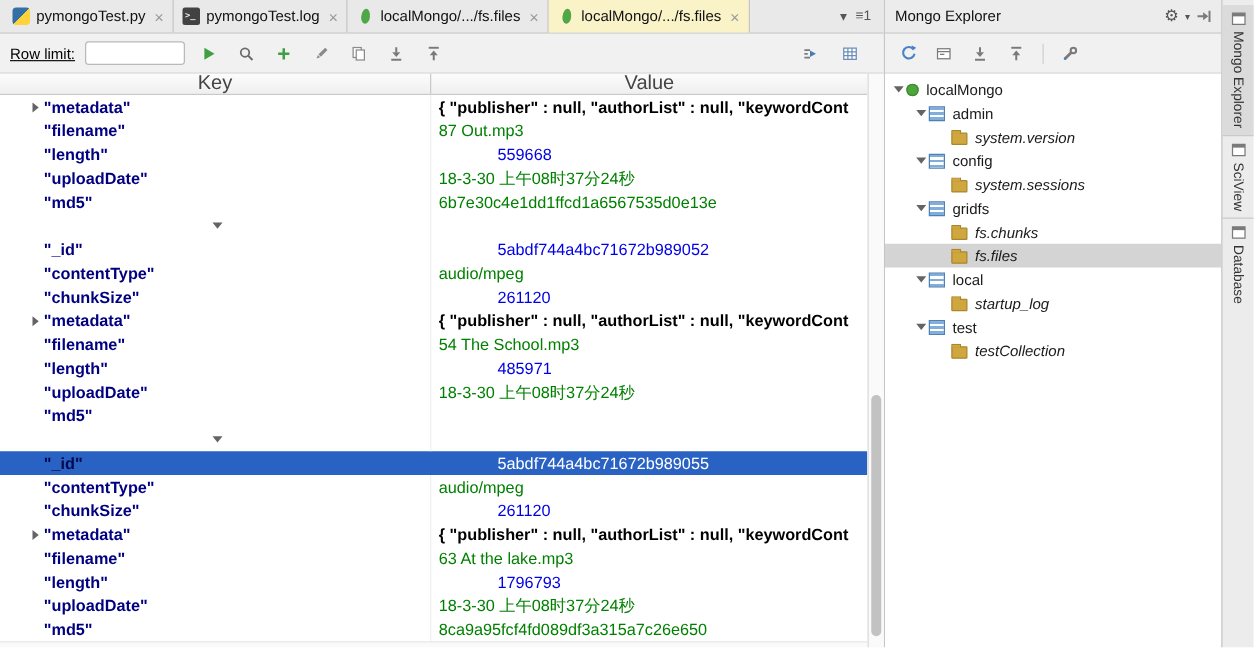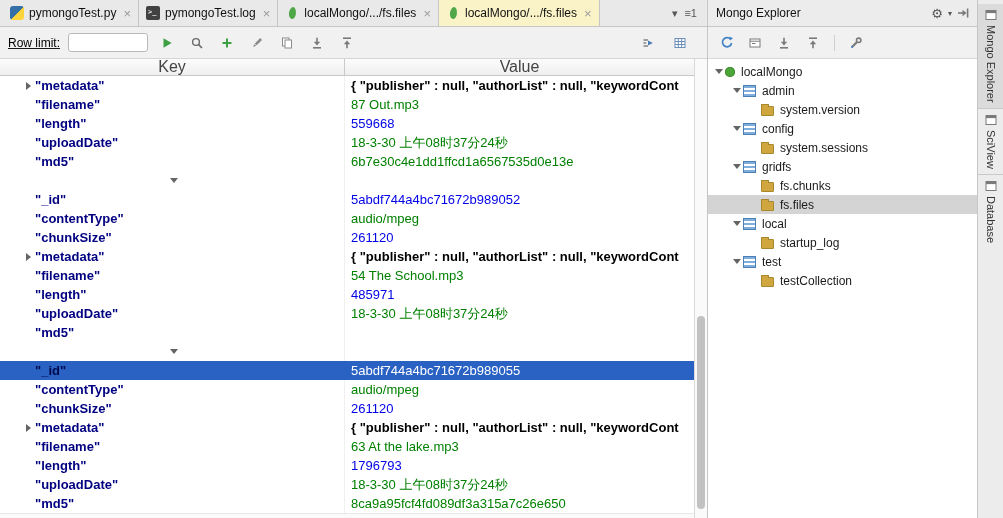--- a/index.html
+++ b/index.html
@@ -41,21 +41,21 @@
 
   .row { display:flex; height:19px; line-height:19px; font-size:13px; }
   .row.sel { background:#2A62C4; }
   .key-cell { width:345px; flex:none; display:flex; align-items:center; overflow:hidden; white-space:nowrap; border-right:1px solid #F0F0F0; }
   .row.sel .key-cell { border-right-color:transparent; }
   .val-cell { flex:1; overflow:hidden; white-space:nowrap; padding-left:6px; }
   .key { font-weight:bold; color:#000080; }
   .key.k-bracket { color:#000; }
   .v-obj { color:#000; font-weight:bold; }
   .v-str { color:#008000; }
-  .v-num { color:#0000E6; }
+  .v-num { color:#0000E6;margin-left:47px; }
   .row.sel .val { color:#fff; }
   .row.sel .key { color:#00094D; }
   .ind0 { padding-left:4px;flex-direction:column; }
   .ind1 { padding-left:22px; }
 
   .chev { flex:none; width:13px; height:19px; display:flex; align-items:center; justify-content:center; }
   .chev::before { content:""; display:block; }
   .chev.down::before { border-left:4px solid transparent; border-right:4px solid transparent; border-top:5px solid #646464; }
   .chev.right::before { border-top:4px solid transparent; border-bottom:4px solid transparent; border-left:5px solid #646464; }
   .chev.hid::before { border:none; }
@@ -66,21 +66,21 @@
   
   .rpanel { width:270px; flex:none; border-left:1px solid #C6C6C6; display:flex; flex-direction:column; background:#fff; }
   .rp-head { height:27px; flex:none; background:#ECECEC; border-bottom:1px solid #C6C6C6; display:flex; align-items:center; padding:0 8px; gap:5px; }
   .rp-title { flex:1; color:#111; }
   .gear-glyph { font-family:"DejaVu Sans", sans-serif; font-size:13px; color:#555; line-height:1; }
   .caret { font-size:8px; color:#555; }
   .rp-toolbar { height:32px; flex:none; background:#F1F1F1; border-bottom:1px solid #D6D6D6; display:flex; align-items:center; padding:0 7px; gap:7px; }
   .tree { flex:1; overflow:hidden; padding-top:3px; background:#fff; }
   .titem { display:flex; align-items:center; height:19px; font-size:12px; white-space:nowrap; }
   .titem.sel { background:#D4D4D4; }
-  .ti0 { padding-left:4px; } .ti1 { padding-left:22px; } .ti2 { padding-left:40px; }
+  .ti0 { padding-left:4px; } .ti1 { padding-left:22px; } .ti2 { padding-left:40px;font-style:italic; }
   .ticon { flex:none; margin-right:6px; position:relative; }
   .ticon.greendot { width:10px; height:10px; border-radius:50%; background:#4EA53C; box-shadow:inset 0 0 0 1px #3E8A2F; }
   .ticon.dbtable { width:13px; height:12px; border:1px solid #4E7FB5; background:repeating-linear-gradient(180deg,#7FAEDC 0 2px,#FFFFFF 2px 4px); }
   .ticon.folder { width:13px; height:10px; background:#CFA73E; border:1px solid #A9872D; border-radius:1px; margin-top:3px; }
   .ticon.folder::before { content:""; position:absolute; top:-3px; left:-1px; width:6px; height:2px; background:#CFA73E; border:1px solid #A9872D; border-bottom:none; border-radius:1px 1px 0 0; }
 
   
   .strip { width:26px; flex:none; background:#ECECEC; border-left:1px solid #C6C6C6; display:flex; flex-direction:column; align-items:center; padding-top:4px; }
   .strip-btn { width:100%; display:flex; flex-direction:column; align-items:center; padding:5px 0; gap:4px; }
   .strip-btn.active { background:#DBDBDB; }

